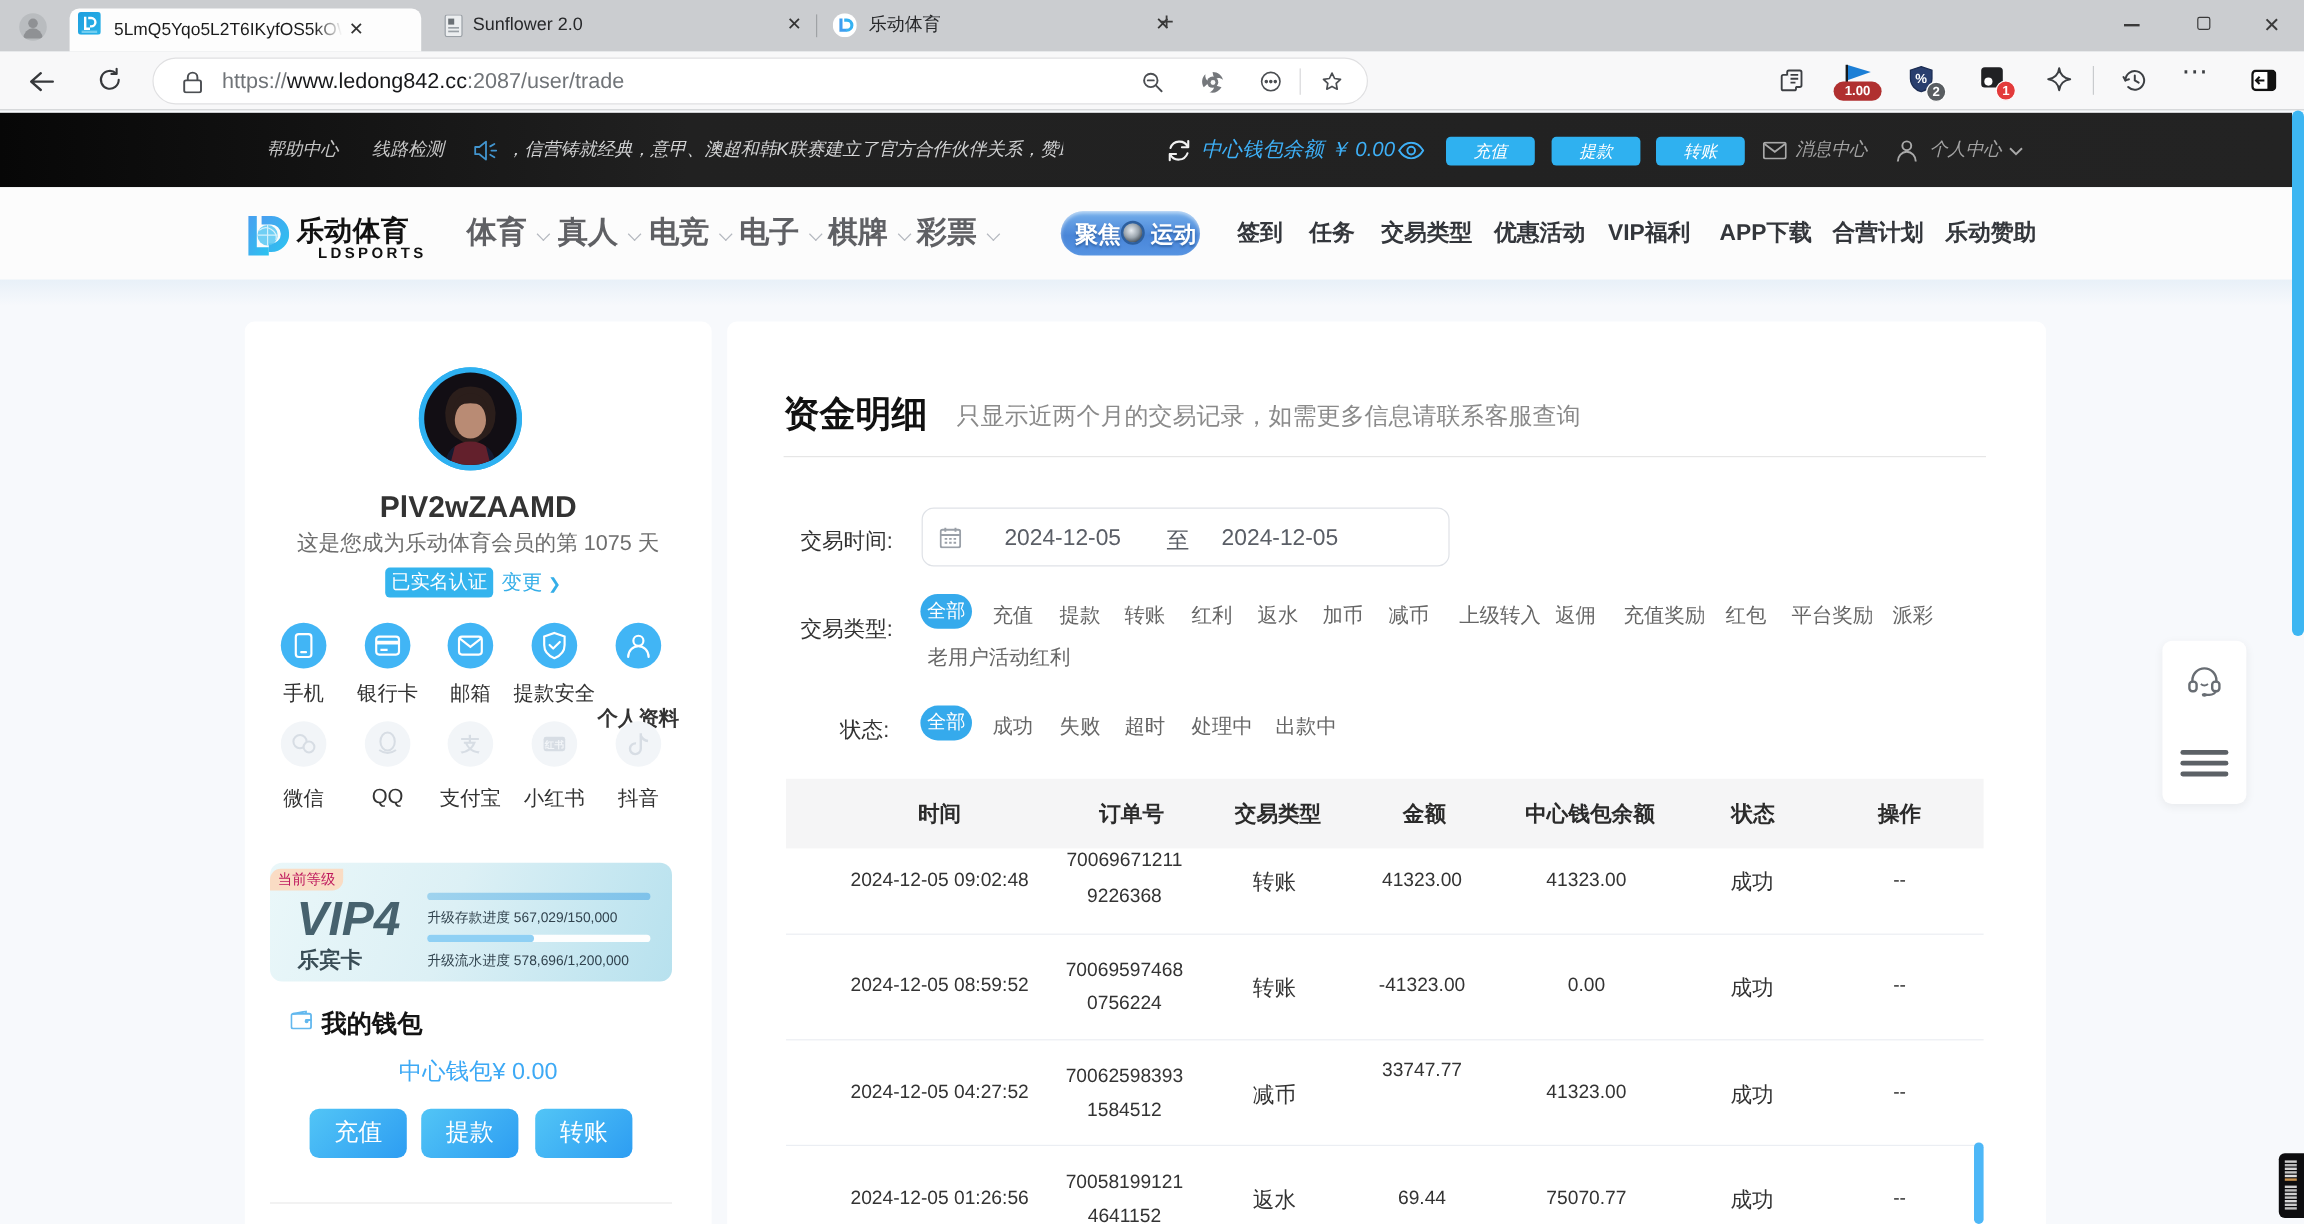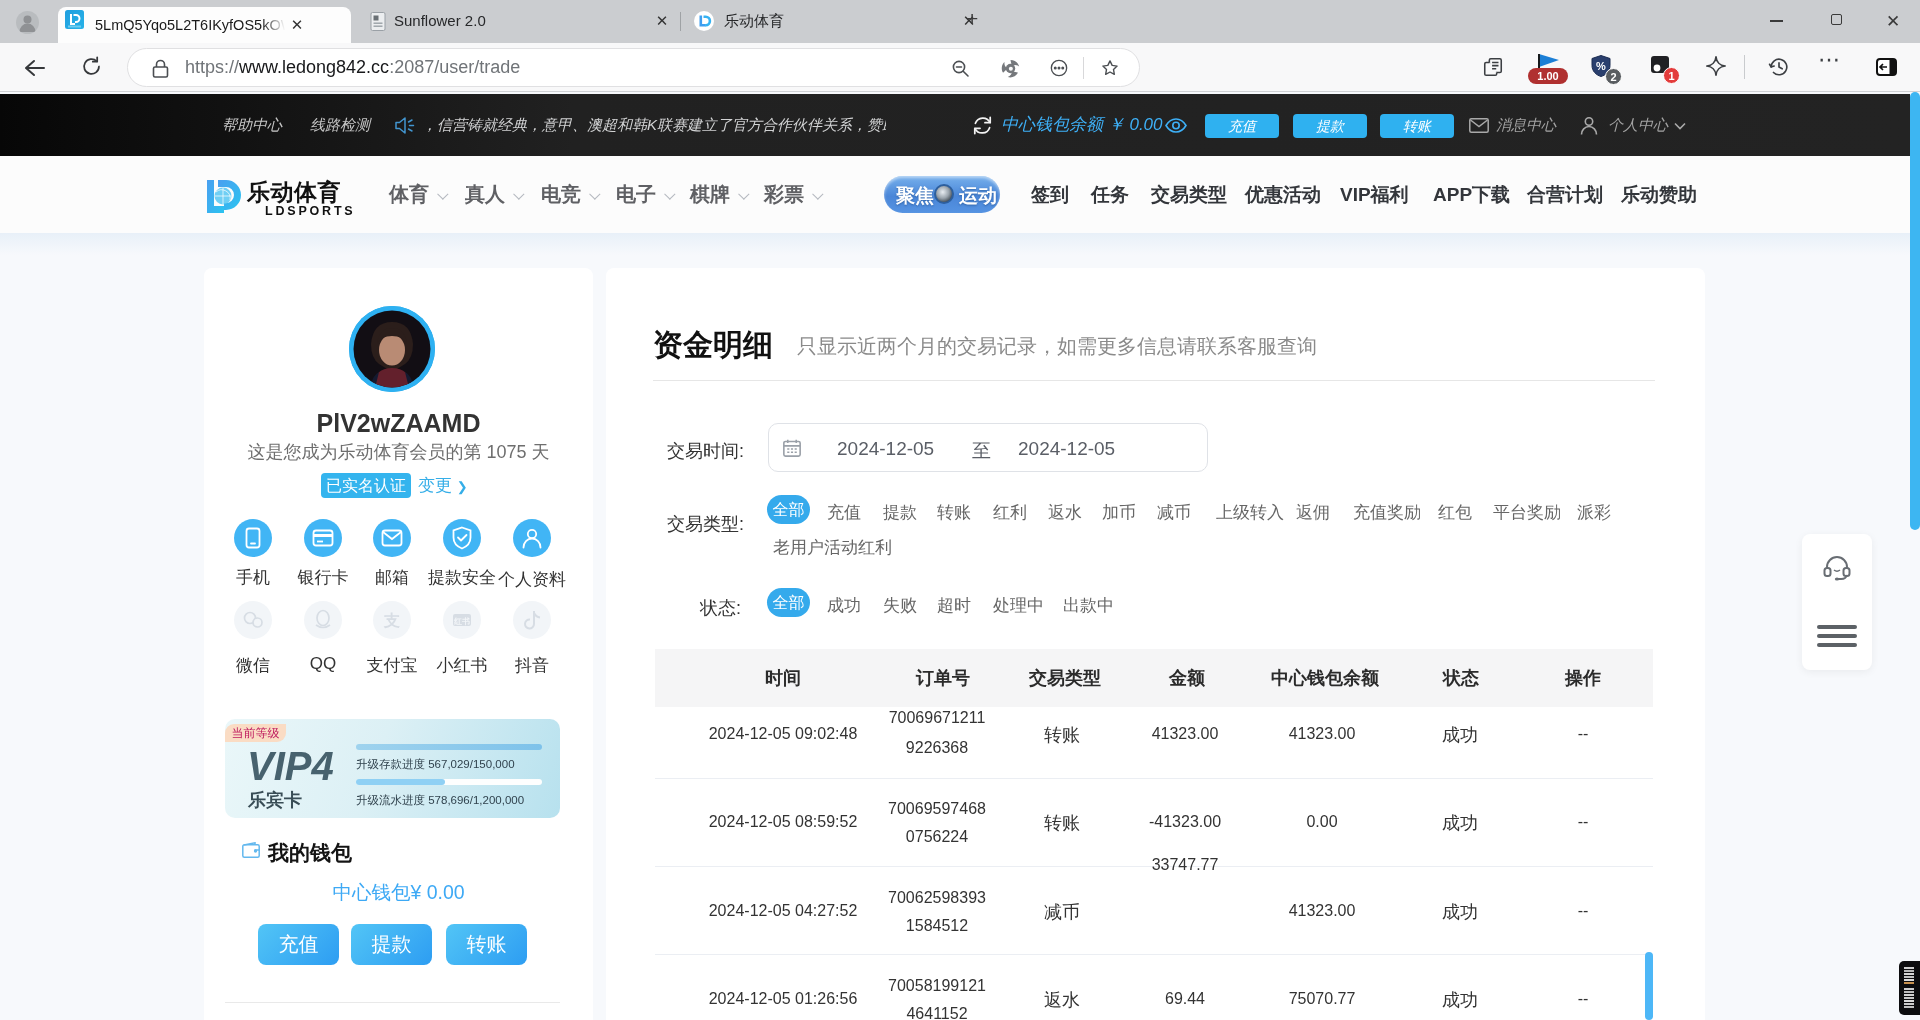--- a/index.html
+++ b/index.html
@@ -20,21 +20,21 @@
   .urlpill { position:absolute; left:127px; top:5px; width:1013px; height:39px; background:#fff; border:1px solid #e0e0e2; border-radius:20px; }
   .searchpill { position:absolute; left:1155px; top:5px; width:300px; height:39px; background:#fff; border:1px solid #e0e0e2; border-radius:20px; }
 
   
   .blackbar { position:absolute; left:0; top:94px; width:1910px; height:62px; background:linear-gradient(90deg,#070707,#212121 30%,#232323); color:#c6c6c6; font-size:15px;font-style:italic; }
   .bb-item { position:absolute; top:0; height:62px; line-height:62px; }
   .bb-btn { position:absolute; top:20px; width:74px; height:24px; background:#2fb1f0; border-radius:4px; color:#fff; font-size:14px; text-align:center; line-height:24px; }
 
   
   .navbar { position:absolute; left:0; top:156px; width:1920px; height:77px; background:#fcfcfc; }
-  .menu-item { position:absolute; top:0; height:67px; line-height:77px; font-size:20px; color:#5f6064; font-weight:700; }
+  .menu-item { position:absolute; top:0; height:67px; line-height:77px; font-size:25px; color:#5f6064; font-weight:700; }
   .menu-item .chev { display:inline-block; width:8px; height:8px; border-right:1.6px solid #b4b8bf; border-bottom:1.6px solid #b4b8bf; transform:rotate(45deg) translateY(-4px); margin-left:7px; }
   .nav-right { position:absolute; top:0; height:77px; line-height:77px; font-size:19px; color:#33363b; font-weight:700; }
 
   
   .leftcard { position:absolute; left:204px; top:268px; width:389px; height:760px; background:#fff; border-radius:8px; }
   .rightcard { position:absolute; left:606px; top:268px; width:1099px; height:760px; background:#fff; border-radius:8px; }
 
   
   .avatar { position:absolute; left:349px; top:306px; width:86px; height:86px; border-radius:50%; background:#29abe2; }
   .uname { position:absolute; left:204px; top:409px; width:389px; text-align:center; font-size:25px; font-weight:700; color:#333; }
@@ -328,21 +328,21 @@
 <div class="icirc" style="left:513px;top:519px;">
   <svg width="38" height="38" viewBox="0 0 38 38" fill="none" stroke="#fff" stroke-width="1.8">
       <circle cx="19" cy="15" r="4.2"></circle>
       <path d="M10.5 28.5 a8.5 9 0 0 1 17 0" stroke-linecap="round"></path>
     </svg>
 </div>
 <div class="ilabel" style="left:213px;top:566px;">手机</div>
 <div class="ilabel" style="left:283px;top:566px;">银行卡</div>
 <div class="ilabel" style="left:352px;top:566px;">邮箱</div>
 <div class="ilabel" style="left:422px;top:566px;">提款安全</div>
-<div class="ilabel" style="left:492px;top:568px;">个人资料</div>
+<div class="ilabel" style="left:492px;top:587px;font-weight:bold;">个人资料</div>
 
 <div class="icirc2" style="left:234px;top:601px;">
   <svg width="38" height="38" viewBox="0 0 38 38" fill="none" stroke="#d7dde4" stroke-width="1.7">
       <circle cx="16" cy="17" r="5.5"></circle>
       <circle cx="23.5" cy="21.5" r="4.5" fill="#f2f5f8"></circle>
     </svg>
 </div>
 <div class="icirc2" style="left:304px;top:601px;">
   <svg width="38" height="38" viewBox="0 0 38 38" fill="none" stroke="#d7dde4" stroke-width="1.7">
       <ellipse cx="19" cy="17" rx="6" ry="7.5"></ellipse>
@@ -463,21 +463,21 @@
 <div class="td" style="left:1185px;top:813px;">-41323.00</div>
 <div class="td" style="left:1322px;top:813px;">0.00</div>
 <div class="tdc" style="left:1460px;top:811px;">成功</div>
 <div class="td" style="left:1583px;top:813px;">--</div>
 <div class="rowsep" style="top:866px;"></div>
 
 <div class="td" style="left:783px;top:902px;">2024-12-05 04:27:52</div>
 <div class="td" style="left:937px;top:889px;">70062598393</div>
 <div class="td" style="left:937px;top:917px;">1584512</div>
 <div class="tdc" style="left:1062px;top:900px;">减币</div>
-<div class="td" style="left:1185px;top:856px;">33747.77</div>
+<div class="td" style="left:1185px;top:884px;">33747.77</div>
 <div class="td" style="left:1322px;top:902px;">41323.00</div>
 <div class="tdc" style="left:1460px;top:900px;">成功</div>
 <div class="td" style="left:1583px;top:902px;">--</div>
 <div class="rowsep" style="top:954px;"></div>
 
 <div class="td" style="left:783px;top:990px;">2024-12-05 01:26:56</div>
 <div class="td" style="left:937px;top:977px;">70058199121</div>
 <div class="td" style="left:937px;top:1005px;">4641152</div>
 <div class="tdc" style="left:1062px;top:988px;">返水</div>
 <div class="td" style="left:1185px;top:990px;">69.44</div>

